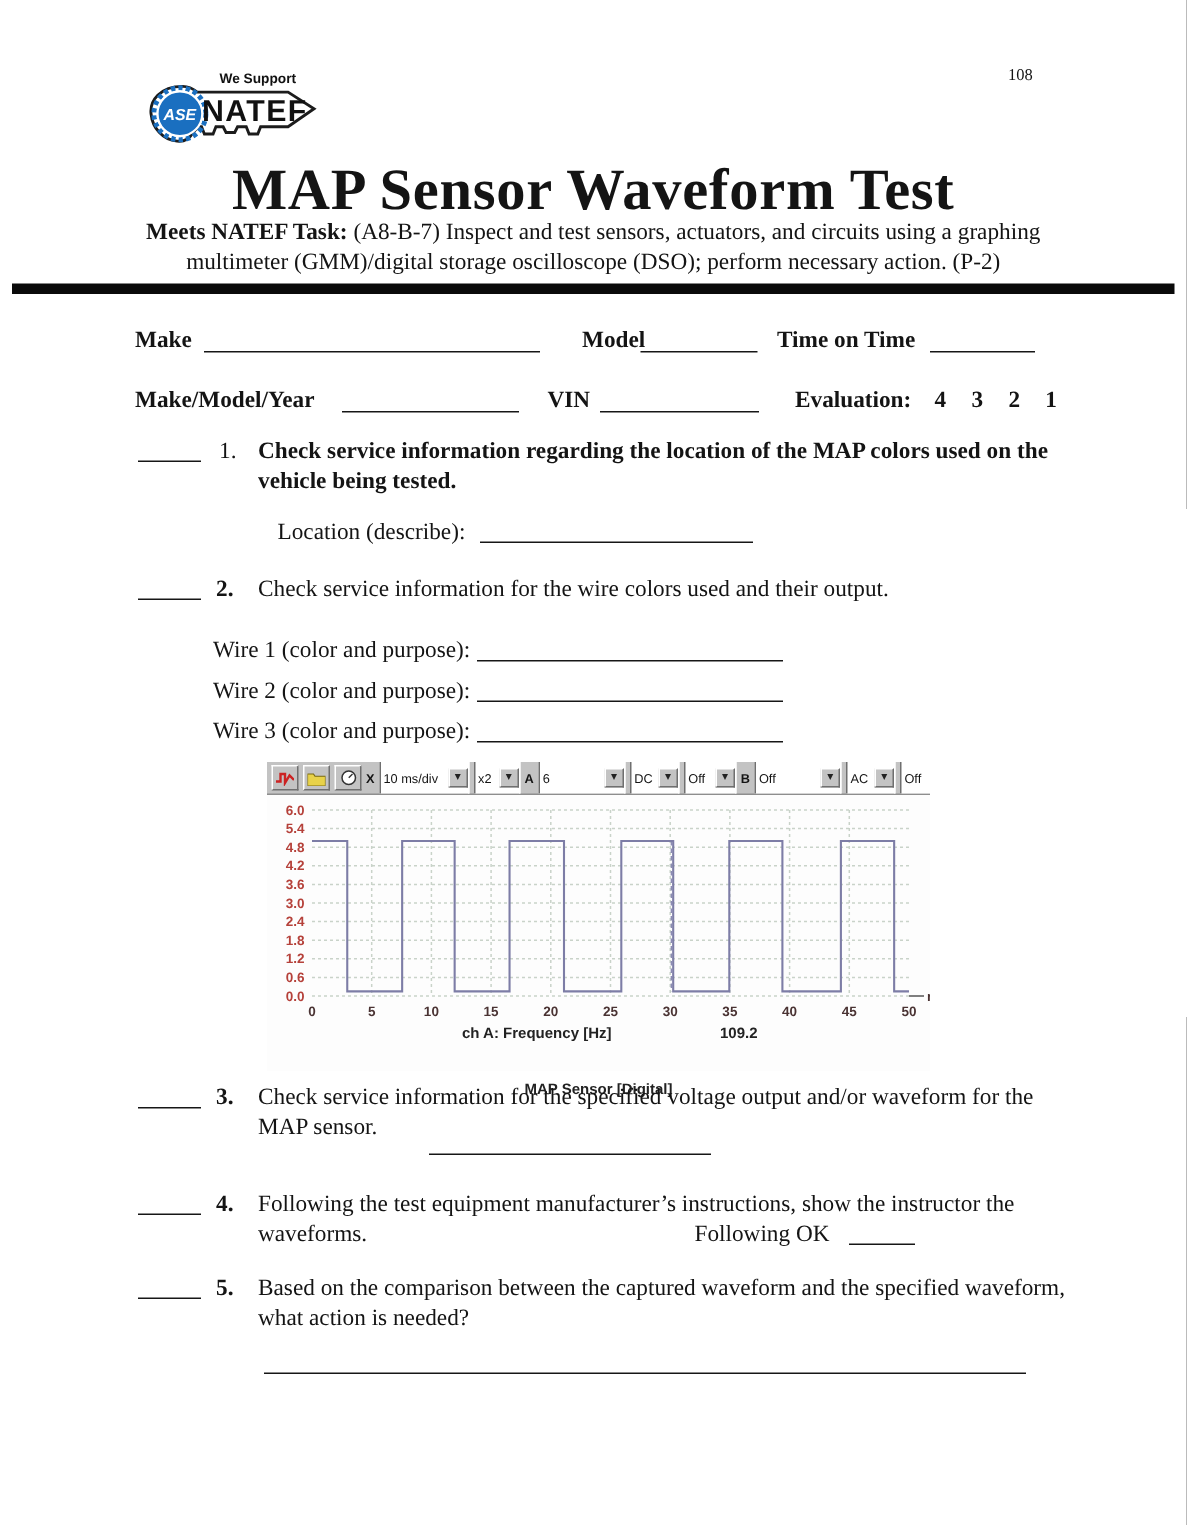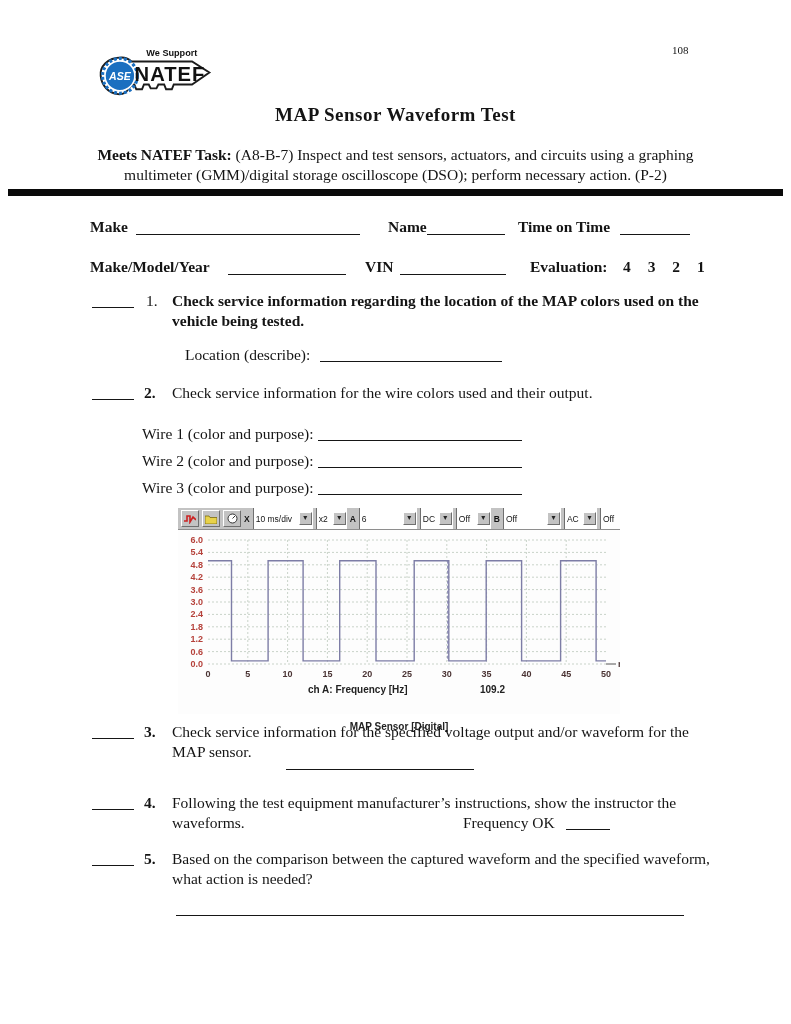--- a/index.html
+++ b/index.html
@@ -2,21 +2,21 @@
 <html><head>
 <meta charset="utf-8">
 <style>
   html,body{margin:0;padding:0;background:#888;}
   #page{position:relative;width:791px;height:1024px;background:#ffffff;margin:0 auto;
         font-family:"Liberation Serif",serif;color:#141414;overflow:hidden;}
   .abs{position:absolute;}
   .b{font-weight:bold;}
   .blank{display:inline-block;border-bottom:1.6px solid #161616;height:15px;vertical-align:-3px;}
   .ctr{left:0;width:791px;text-align:center;}
-  #title{top:104px;font-size:19px;font-weight:bold;letter-spacing:.5px;}
+  #title{top:104px;font-size:39px;font-weight:bold;letter-spacing:.5px;}
   #taskline{top:145px;font-size:15.5px;line-height:19.5px;}
   #rule{top:189px;left:8px;width:775px;height:7px;background:#0a0a0a;}
   .formtxt{font-size:15.5px;font-weight:bold;}
   .itemtxt{font-size:15.5px;line-height:20px;}
   .numblank{width:42px;}
   
   #scope{left:178px;top:508px;width:442px;height:206px;background:#fdfdfd;}
   #scope-toolbar{position:absolute;left:0;top:0;width:442px;height:22px;background:#c3c3c3;
      border-bottom:1px solid #8e8e8e;display:flex;align-items:center;gap:3px;padding:0 3px;
      font-family:"Liberation Sans",sans-serif;font-size:8.5px;box-sizing:border-box;overflow:hidden;}
@@ -56,21 +56,21 @@
 
   <div class="abs ctr" id="title">MAP Sensor Waveform Test</div>
   <div class="abs ctr" id="taskline">
     <span class="b">Meets NATEF Task:</span><span> (A8-B-7) Inspect and test sensors, actuators, and circuits using a graphing</span><br>
     <span>multimeter (GMM)/digital storage oscilloscope (DSO); perform necessary action.  (P-2)</span>
   </div>
   <div class="abs" id="rule"></div>
 
   <div class="abs formtxt" style="left:90px;top:218px;">Make</div>
   <span class="abs blank" style="left:136px;top:219px;width:224px;"></span>
-  <div class="abs formtxt" style="left:388px;top:218px;">Name</div>
+  <div class="abs formtxt" style="left:388px;top:218px;">Model</div>
   <span class="abs blank" style="left:427px;top:219px;width:78px;"></span>
   <div class="abs formtxt" style="left:518px;top:218px;">Time on Time</div>
   <span class="abs blank" style="left:620px;top:219px;width:70px;"></span>
 
   <div class="abs formtxt" style="left:90px;top:258px;">Make/Model/Year</div>
   <span class="abs blank" style="left:228px;top:259px;width:118px;"></span>
   <div class="abs formtxt" style="left:365px;top:258px;">VIN</div>
   <span class="abs blank" style="left:400px;top:259px;width:106px;"></span>
   <div class="abs formtxt" style="left:530px;top:258px;">Evaluation:</div>
   <div class="abs formtxt" style="left:623px;top:258px;word-spacing:13px;">4 3 2 1</div>
@@ -177,21 +177,21 @@
 
   <span class="abs blank numblank" style="left:92px;top:723px;"></span>
   <div class="abs itemtxt b" style="left:144px;top:722px;">3.</div>
   <div class="abs itemtxt" style="left:172px;top:722px;width:540px;">Check service information for the specified voltage output and/or waveform for the MAP sensor.</div>
   <span class="abs blank" style="left:286px;top:754px;width:188px;"></span>
 
   <span class="abs blank numblank" style="left:92px;top:794px;"></span>
   <div class="abs itemtxt b" style="left:144px;top:793px;">4.</div>
   <div class="abs itemtxt" style="left:172px;top:793px;width:540px;">Following the test equipment manufacturer’s instructions, show the instructor the</div>
   <div class="abs itemtxt" style="left:172px;top:813px;">waveforms.</div>
-  <div class="abs itemtxt" style="left:463px;top:813px;">Frequency OK</div>
+  <div class="abs itemtxt" style="left:463px;top:813px;">Following OK</div>
   <span class="abs blank" style="left:566px;top:814px;width:44px;"></span>
 
   <span class="abs blank numblank" style="left:92px;top:850px;"></span>
   <div class="abs itemtxt b" style="left:144px;top:849px;">5.</div>
   <div class="abs itemtxt" style="left:172px;top:849px;width:540px;">Based on the comparison between the captured waveform and the specified waveform, what action is needed?</div>
   <span class="abs blank" style="left:176px;top:900px;width:508px;"></span>
 
 </div>
 
 </body></html>

